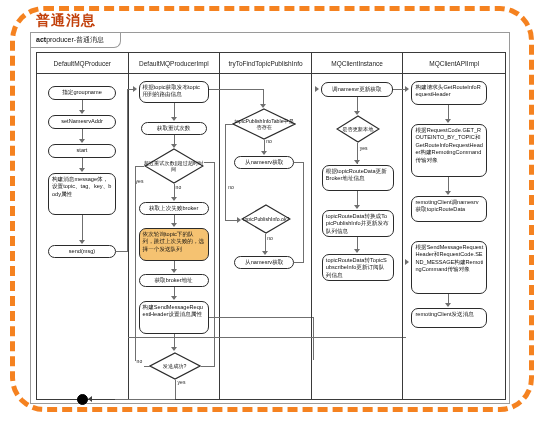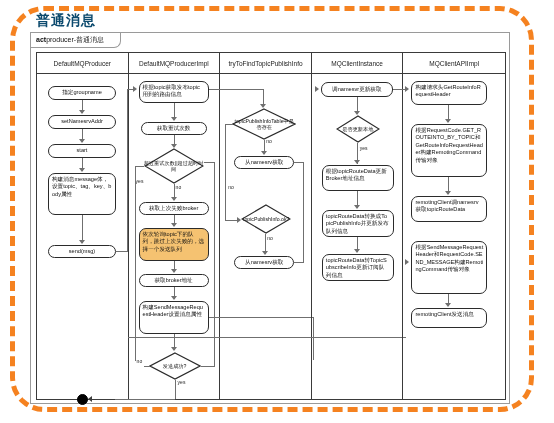--- a/index.html
+++ b/index.html
@@ -19,21 +19,21 @@
     border-radius:34px;
     box-sizing:border-box;
     pointer-events:none;
   }
   
   #page-title{
     position:absolute;
     left:36px;top:12px;
     font-size:14px;
     font-weight:bold;
-    color:#0c4a6e;
+    color:#c2410c;
     letter-spacing:1px;
     white-space:nowrap;
   }
   
   #uml-frame{
     position:absolute;
     left:30px;top:32px;
     width:480px;height:372px;
     border:1px solid #9a9a9a;
     background:#ffffff;

